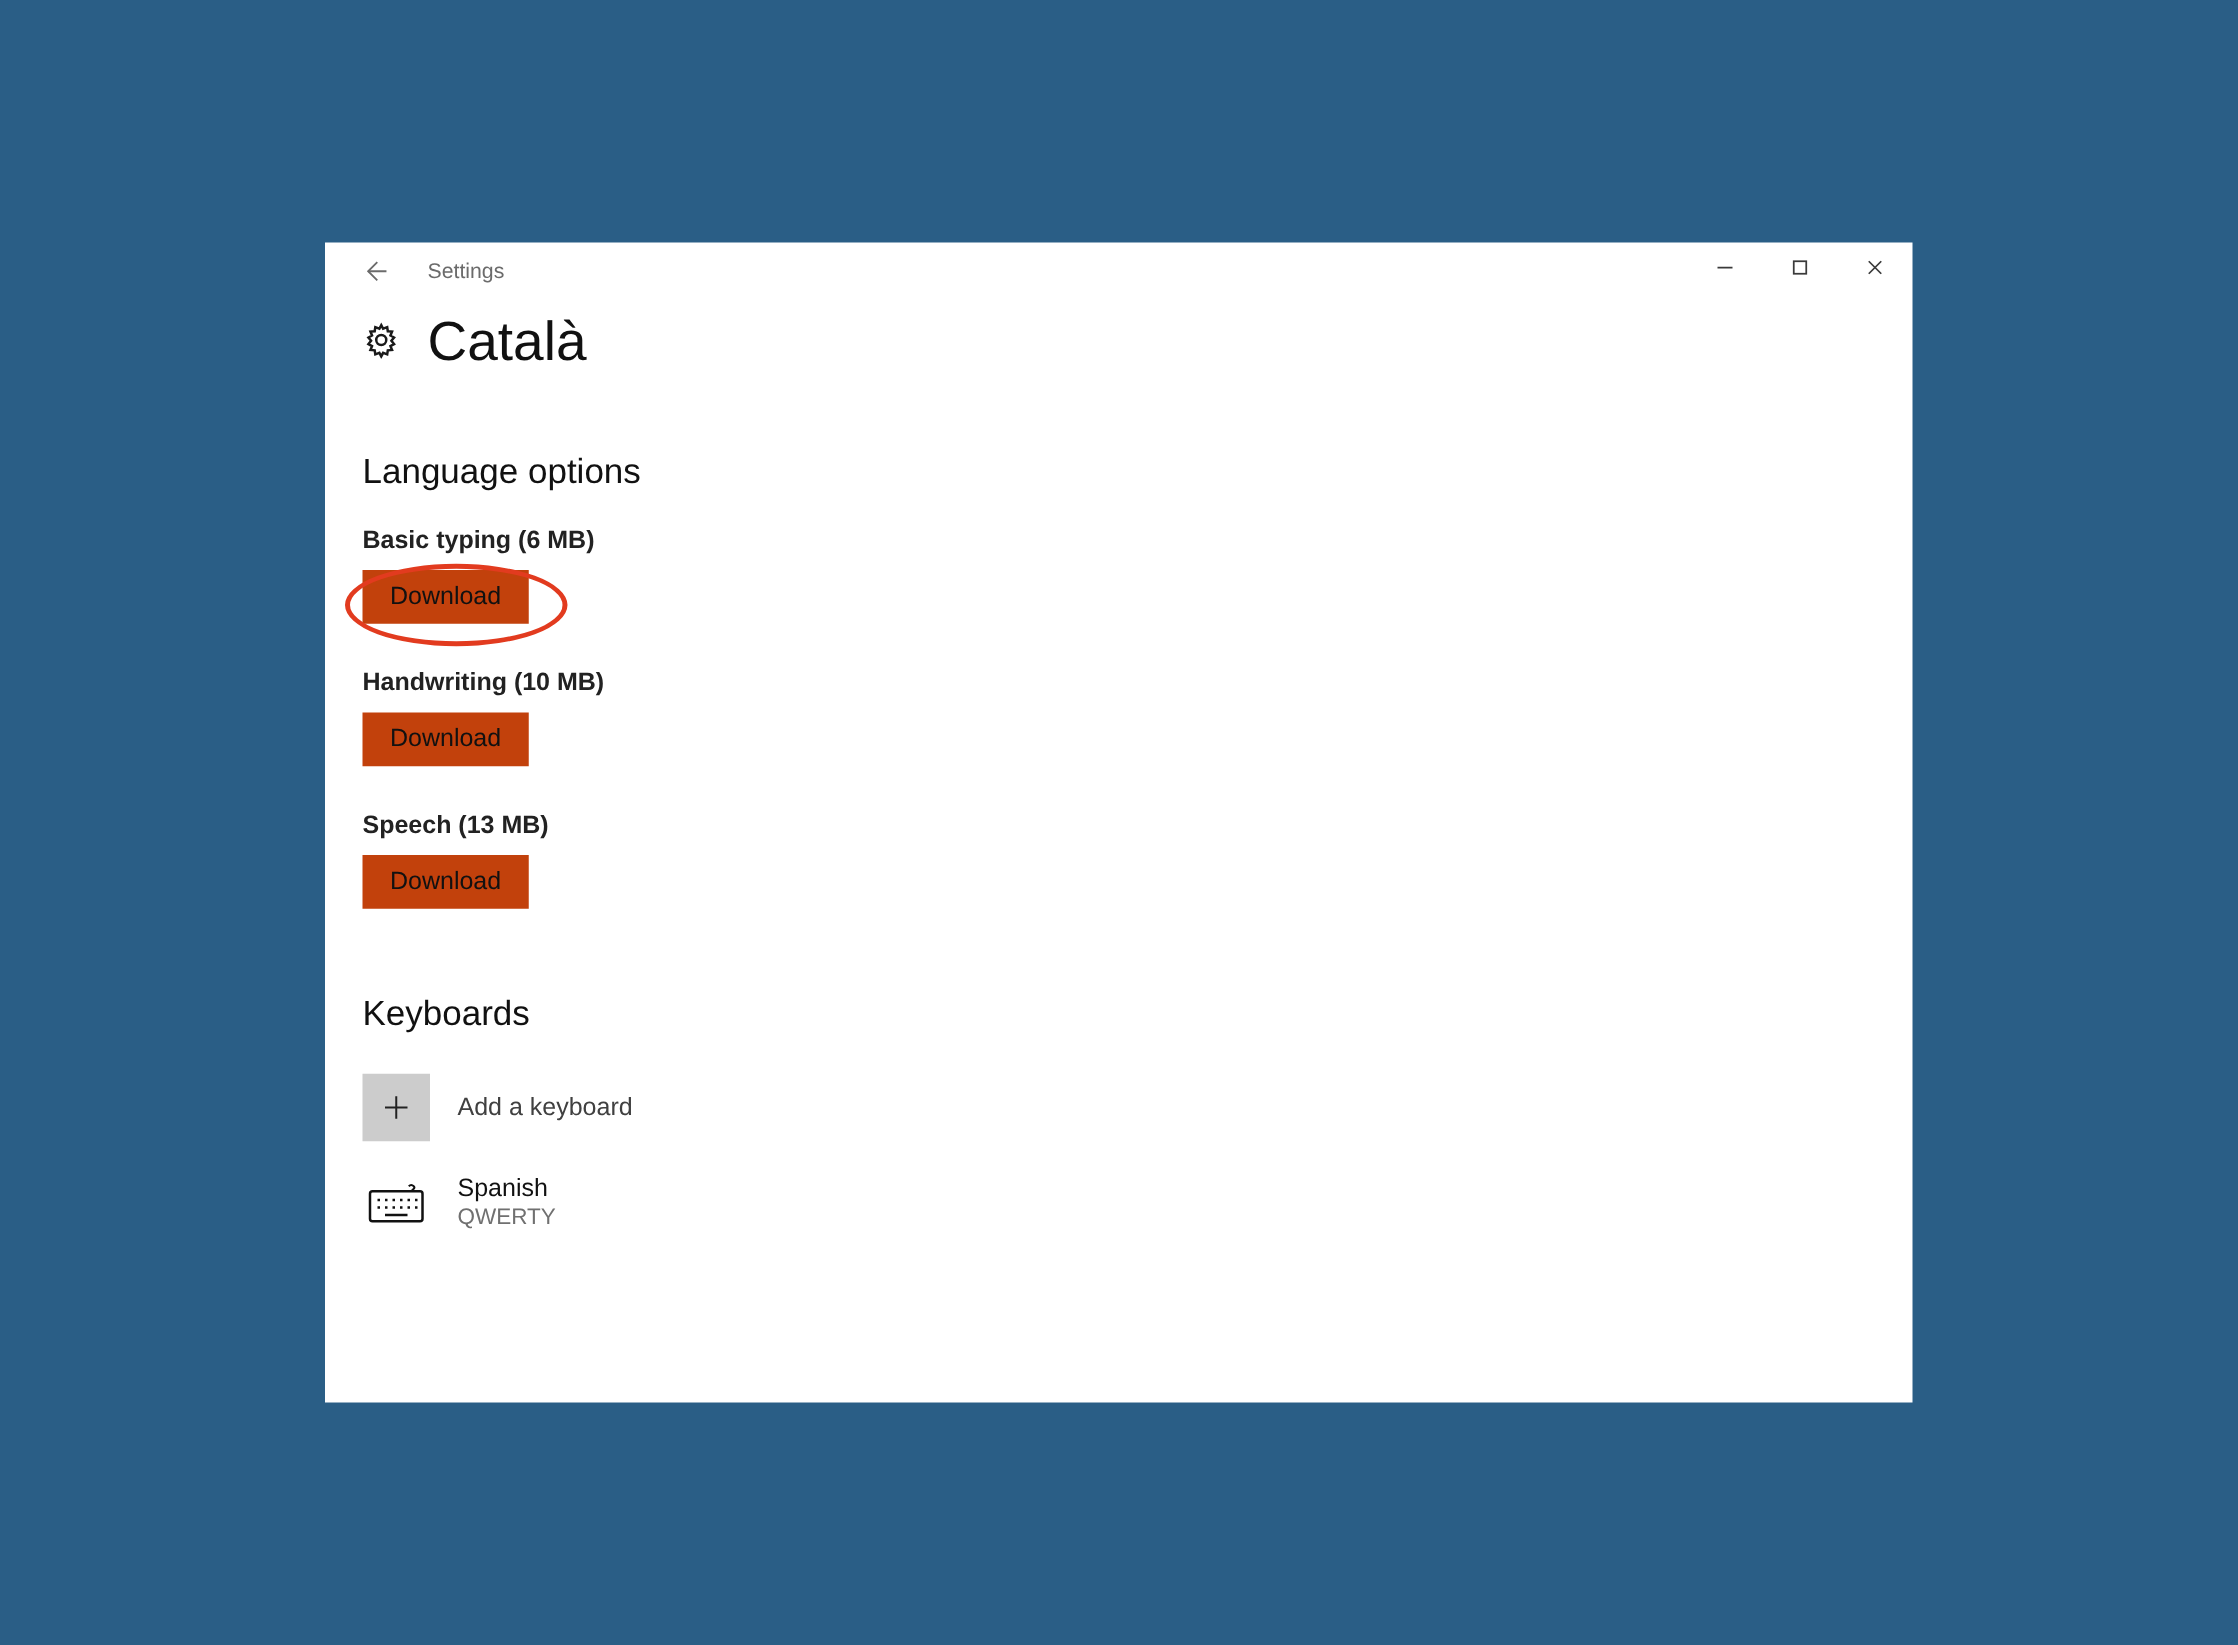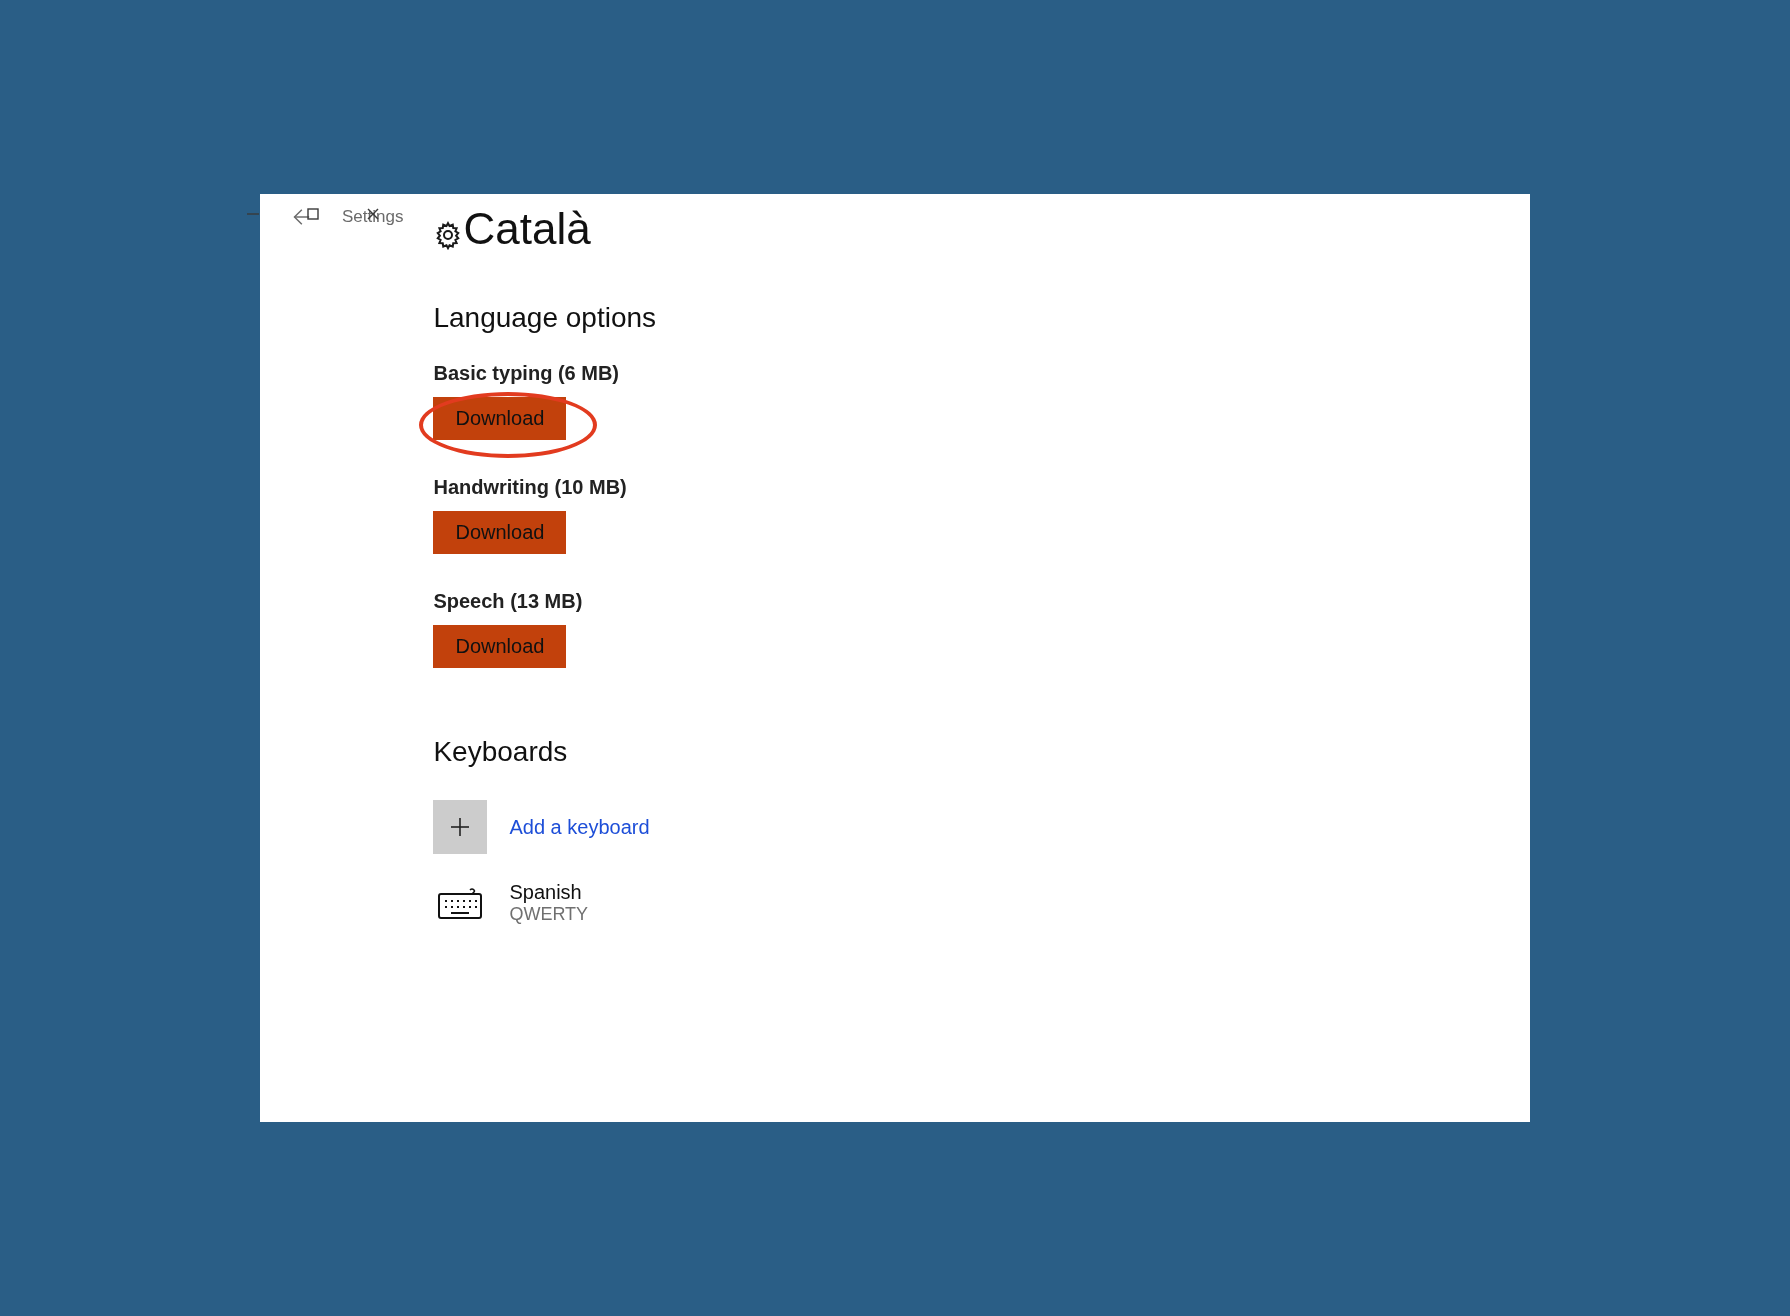--- a/index.html
+++ b/index.html
@@ -17,20 +17,21 @@
     margin: auto;
     background: #2a5e86;
     padding: 10px;
   }
   .window {
     width: 100%;
     height: 100%;
     background: #ffffff;
     position: relative;
     display: flex;
+    flex-direction: column;
   }
   .titlebar {
     height: 45px;
     display: flex;
     align-items: center;
     padding: 0 0 0 20px;
     font-size: 17px;
     color: #6b6b6b;
     position: relative;
   }
@@ -62,22 +63,23 @@
   }
   .win-btn svg { width: 14px; height: 14px; stroke: #3a3a3a; stroke-width: 1.4; fill: none; }
 
   .content {
     padding: 10px 30px 30px 30px;
     flex: 1;
     overflow: auto;
   }
   .page-heading-row {
     display: flex;
-    align-items: flex-end;
-    margin-bottom: 48px;
+    align-items: center;
+    gap: 22px;
+    margin-bottom: 62px;
   }
   .gear-icon svg { width: 30px; height: 30px; stroke: #1a1a1a; stroke-width: 1.6; fill: none; }
   .page-heading {
     font-size: 44px;
     font-weight: 400;
     color: #111;
   }
   .section-heading {
     font-size: 28px;
     font-weight: 400;
@@ -118,21 +120,21 @@
   .kb-add-box {
     width: 54px;
     height: 54px;
     background: #cccccc;
     display: flex;
     align-items: center;
     justify-content: center;
     cursor: pointer;
   }
   .kb-add-box svg { width: 24px; height: 24px; stroke: #222; stroke-width: 1.6; fill: none; }
-  .kb-add-label { font-size: 20px; color: #1d4ed8; }
+  .kb-add-label { font-size: 20px; color: #404040; }
 
   .kb-icon {
     width: 54px;
     height: 54px;
     display: flex;
     align-items: center;
     justify-content: center;
   }
   .kb-icon svg { width: 46px; height: 34px; stroke: #111; stroke-width: 2; fill: none; }
   .kb-text-col { display: flex; flex-direction: column; justify-content: space-between; }

